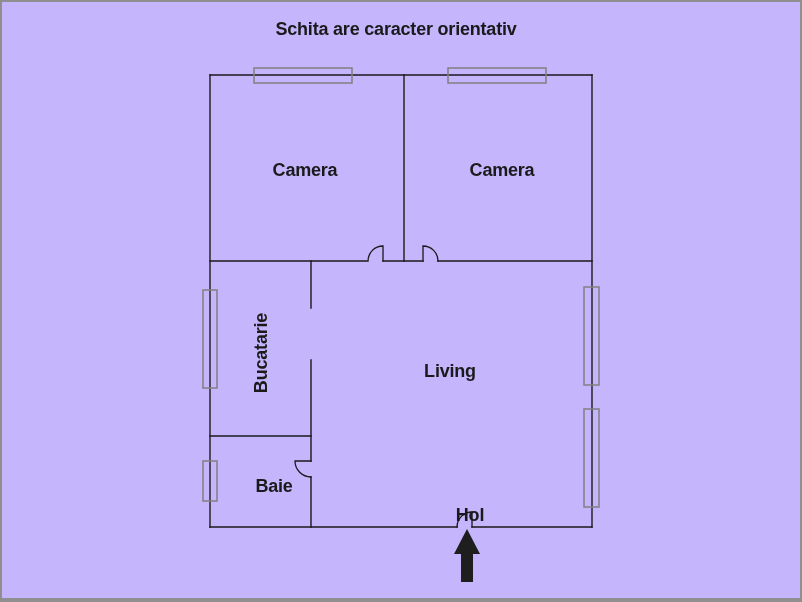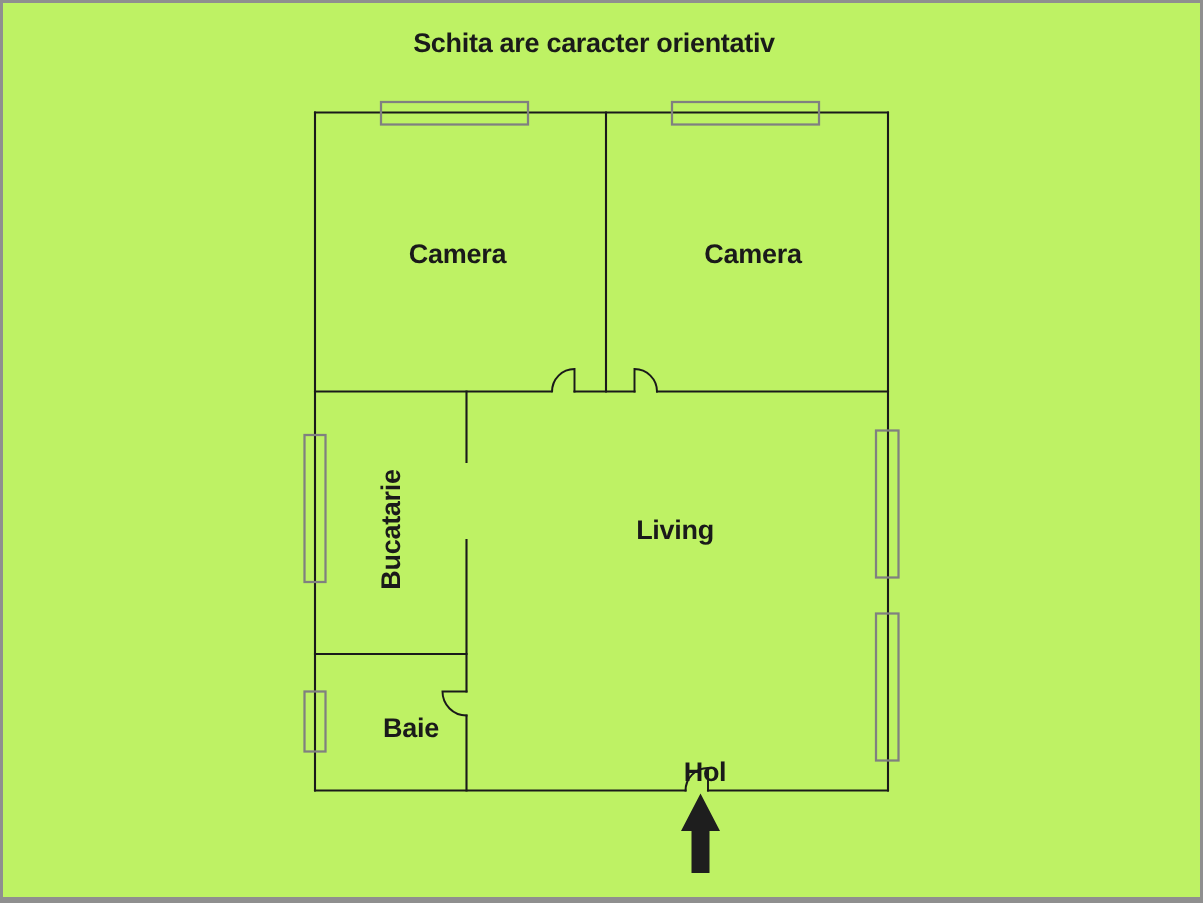--- a/index.html
+++ b/index.html
@@ -6,21 +6,21 @@
     margin: 0;
     padding: 0;
     background: #ffffff;
     font-family: "Liberation Sans", "DejaVu Sans", sans-serif;
   }
   .canvas {
     position: relative;
     width: 802px;
     height: 602px;
     box-sizing: border-box;
-    background: #bef264;
+    background: #c4b5fd;
     border: 2px solid #8f8f8f;
     border-bottom-width: 4px;
     overflow: hidden;
   }
   .plan-svg {
     position: absolute;
     left: 0;
     top: 0;
     width: 798px;
     height: 596px;
@@ -44,21 +44,21 @@
     letter-spacing: -0.2px;
     color: #1a1a1a;
     white-space: nowrap;
   }
   .room-label.rotated {
     transform: translate(-50%, -50%) rotate(-90deg);
   }
   .lbl-camera-left  { left: 303px; top: 168px; }
   .lbl-camera-right { left: 500px; top: 168px; }
   .lbl-bucatarie    { left: 259px; top: 351px; }
-  .lbl-living       { left: 448px; top: 352px; }
+  .lbl-living       { left: 448px; top: 369px; }
   .lbl-baie         { left: 272px; top: 484px; text-align: right; }
   .lbl-hol          { left: 468px; top: 469px; margin-top: 44px; }
 </style>
 </head>
 <body>
 
 <div class="canvas">
 
   <div class="plan-title">Schita are caracter orientativ</div>
 

